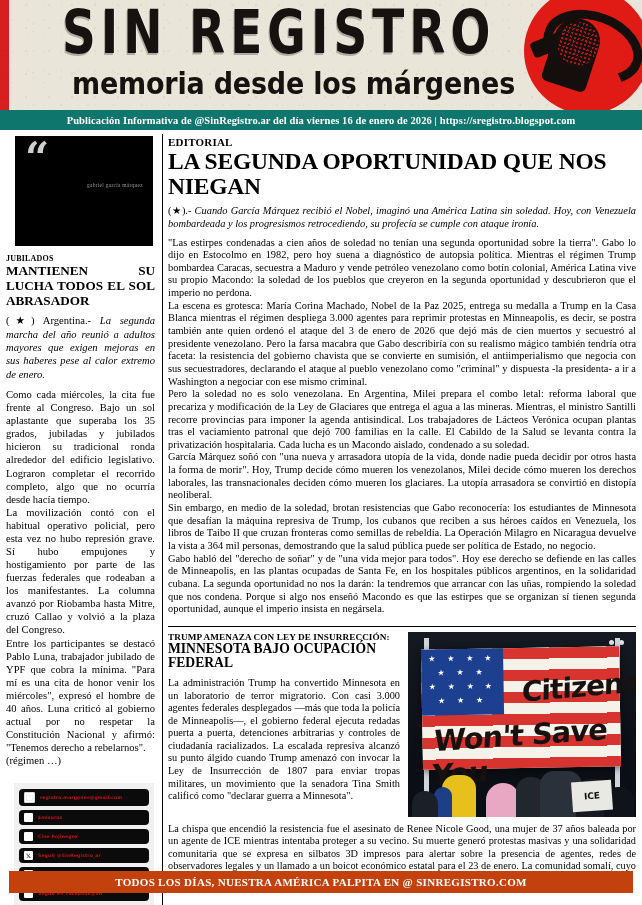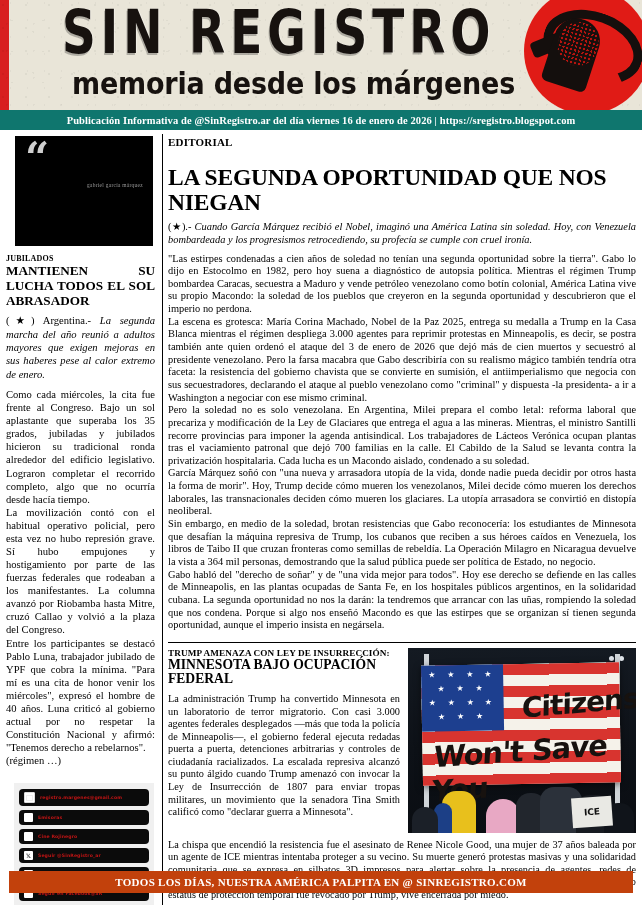--- a/index.html
+++ b/index.html
@@ -148,21 +148,21 @@
   .ic-tg{background:#2aa3e0;border-radius:50%;}
   .ic-fb{background:#1877f2;border-radius:50%;color:#fff;font-size:7px;line-height:9px;text-align:center;font-weight:700;font-family:"DejaVu Sans",sans-serif;}
 
   
   .editorial-kicker{
     font-family:"Liberation Serif",serif;font-weight:700;font-size:11px;
     letter-spacing:.2px;margin:2px 0 0 0;
   }
   .editorial-title{
     font-family:"Liberation Serif",serif;font-weight:700;font-size:23.5px;
-    line-height:1.05;margin:17px 0 6px 0;letter-spacing:-0.2px;
+    line-height:1.05;margin:1px 0 6px 0;letter-spacing:-0.2px;
   }
   .main-lede{
     font-size:10.4px;line-height:1.26;text-align:justify;font-style:italic;
     margin:0 0 6px 0;
   }
   .main-lede b{font-style:normal;font-weight:400;}
   .main-p{
     font-size:10.4px;line-height:1.215;text-align:justify;margin:0;
     hyphens:auto;
   }
@@ -295,21 +295,21 @@
         </div>
 
       </div>
     </div>
 
     <div class="col-main">
 
       <div class="editorial-kicker">EDITORIAL</div>
       <h1 class="editorial-title">LA SEGUNDA OPORTUNIDAD QUE NOS NIEGAN</h1>
 
-      <p class="main-lede"><b>(★).- </b><span>Cuando García Márquez recibió el Nobel, imaginó una América Latina sin soledad. Hoy, con Venezuela bombardeada y los progresismos retrocediendo, su profecía se cumple con cruel ironía.</span></p>
+      <p class="main-lede"><b>(★).- </b><span>Cuando García Márquez recibió el Nobel, imaginó una América Latina sin soledad. Hoy, con Venezuela bombardeada y los progresismos retrocediendo, su profecía se cumple con ataque ironía.</span></p>
 
       <p class="main-p">"Las estirpes condenadas a cien años de soledad no tenían una segunda oportunidad sobre la tierra". Gabo lo dijo en Estocolmo en 1982, pero hoy suena a diagnóstico de autopsia política. Mientras el régimen Trump bombardea Caracas, secuestra a Maduro y vende petróleo venezolano como botín colonial, América Latina vive su propio Macondo: la soledad de los pueblos que creyeron en la segunda oportunidad y descubrieron que el imperio no perdona.</p>
       <p class="main-p">La escena es grotesca: María Corina Machado, Nobel de la Paz 2025, entrega su medalla a Trump en la Casa Blanca mientras el régimen despliega 3.000 agentes para reprimir protestas en Minneapolis, es decir, se postra también ante quien ordenó el ataque del 3 de enero de 2026 que dejó más de cien muertos y secuestró al presidente venezolano. Pero la farsa macabra que Gabo describiría con su realismo mágico también tendría otra faceta: la resistencia del gobierno chavista que se convierte en sumisión, el antiimperialismo que negocia con sus secuestradores, declarando el ataque al pueblo venezolano como "criminal" y dispuesta -la presidenta- a ir a Washington a negociar con ese mismo criminal.</p>
       <p class="main-p">Pero la soledad no es solo venezolana. En Argentina, Milei prepara el combo letal: reforma laboral que precariza y modificación de la Ley de Glaciares que entrega el agua a las mineras. Mientras, el ministro Santilli recorre provincias para imponer la agenda antisindical. Los trabajadores de Lácteos Verónica ocupan plantas tras el vaciamiento patronal que dejó 700 familias en la calle. El Cabildo de la Salud se levanta contra la privatización hospitalaria. Cada lucha es un Macondo aislado, condenado a su soledad.</p>
       <p class="main-p">García Márquez soñó con "una nueva y arrasadora utopía de la vida, donde nadie pueda decidir por otros hasta la forma de morir". Hoy, Trump decide cómo mueren los venezolanos, Milei decide cómo mueren los derechos laborales, las transnacionales deciden cómo mueren los glaciares. La utopía arrasadora se convirtió en distopía neoliberal.</p>
       <p class="main-p">Sin embargo, en medio de la soledad, brotan resistencias que Gabo reconocería: los estudiantes de Minnesota que desafían la máquina represiva de Trump, los cubanos que reciben a sus héroes caídos en Venezuela, los libros de Taibo II que cruzan fronteras como semillas de rebeldía. La Operación Milagro en Nicaragua devuelve la vista a 364 mil personas, demostrando que la salud pública puede ser política de Estado, no negocio.</p>
       <p class="main-p">Gabo habló del "derecho de soñar" y de "una vida mejor para todos". Hoy ese derecho se defiende en las calles de Minneapolis, en las plantas ocupadas de Santa Fe, en los hospitales públicos argentinos, en la solidaridad cubana. La segunda oportunidad no nos la darán: la tendremos que arrancar con las uñas, rompiendo la soledad que nos condena. Porque si algo nos enseñó Macondo es que las estirpes que se organizan sí tienen segunda oportunidad, aunque el imperio insista en negársela.</p>
 
       <hr class="rule">
 

